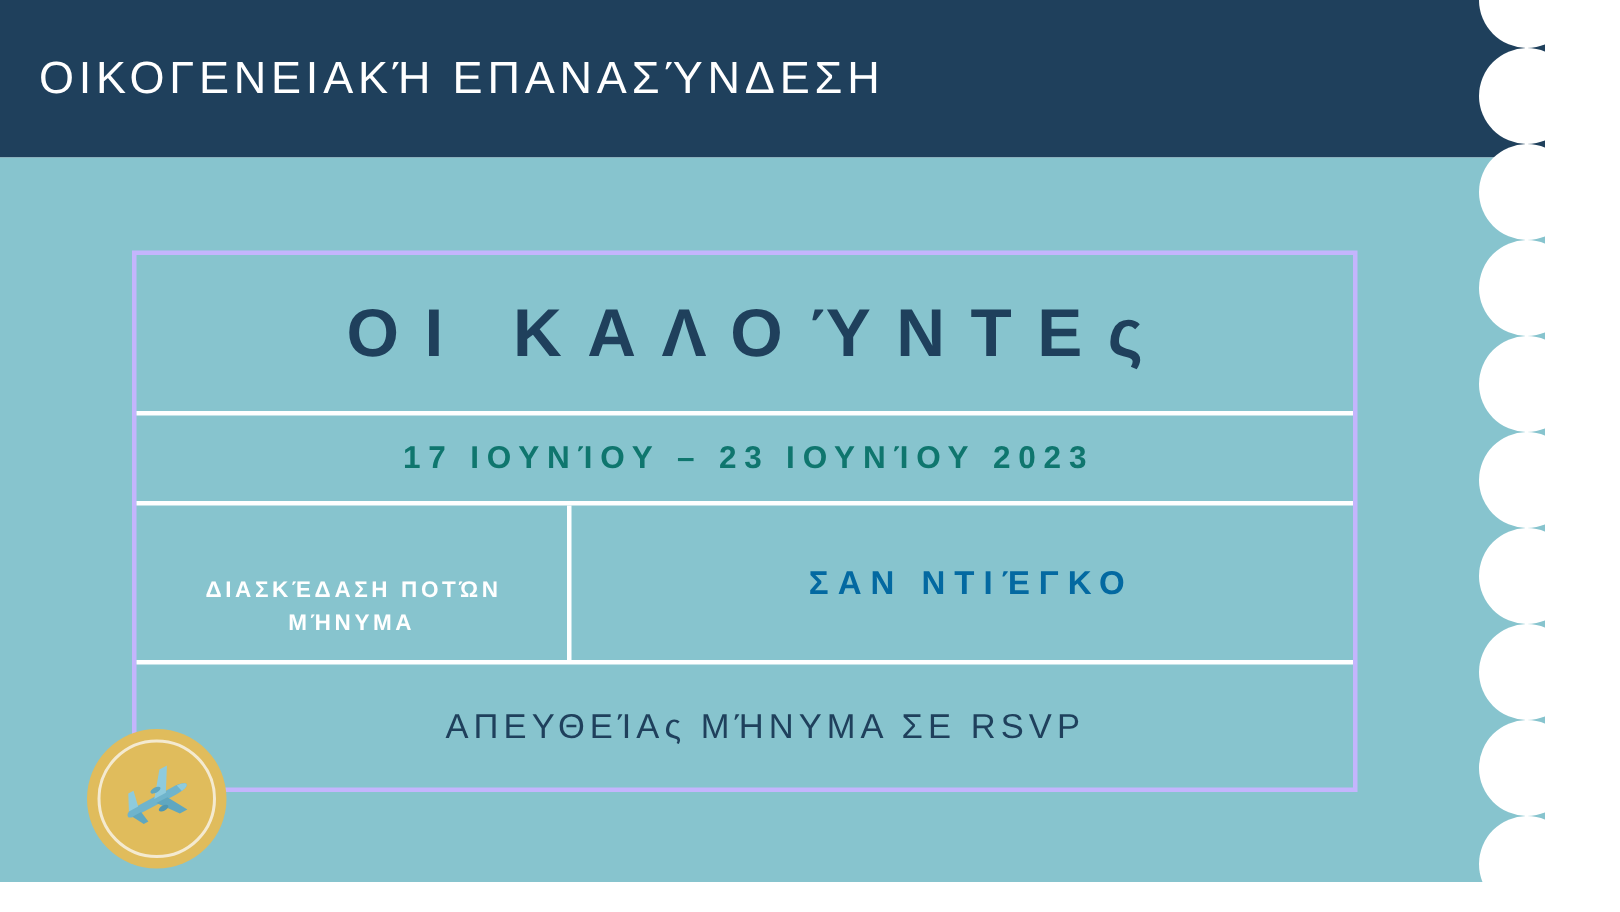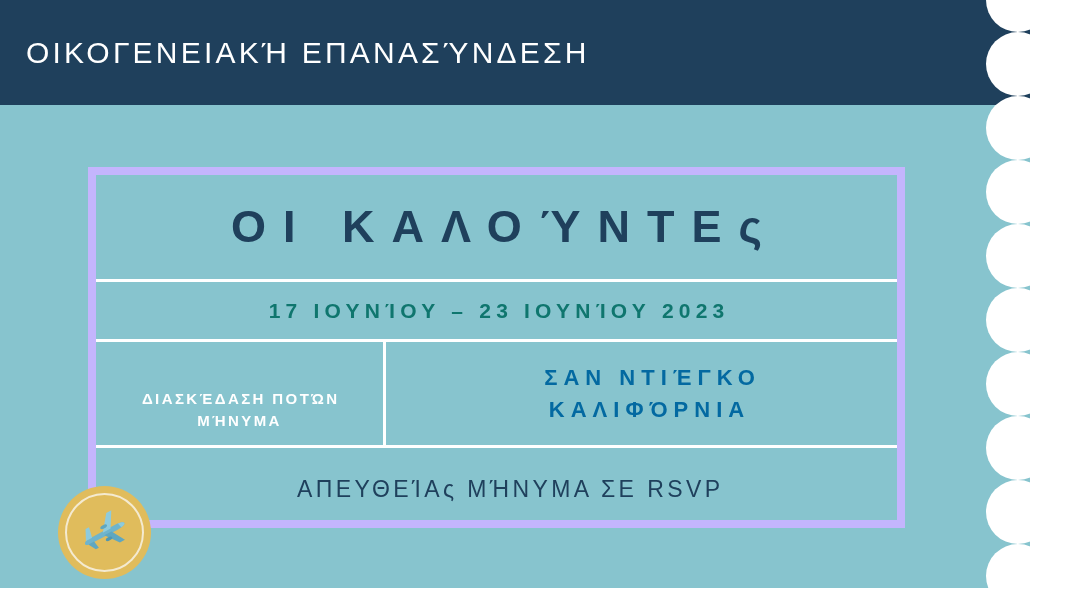--- a/index.html
+++ b/index.html
@@ -83,21 +83,21 @@
     background: #ffffff;
   }
 
   
   #ticket {
     position: absolute;
     left: 88px;
     top: 167px;
     width: 817px;
     height: 361px;
-    border: 8px solid #c4b5fd;
+    border: 3px solid #c4b5fd;
     box-sizing: border-box;
   }
   .row-divider {
     position: absolute;
     left: 0;
     width: 100%;
     height: 3px;
     background: #ffffff;
   }
   #divider-1 { top: 104px; }
@@ -269,21 +269,20 @@
           <span>ΔΙΑΣΚΈΔΑΣΗ ΠΟΤΏΝ</span><br>
           <span>ΜΉΝΥΜΑ</span>
         </div>
       </div>
 
       <div id="col-divider"></div>
 
       <div id="cell-right">
         <div class="cell-text">
           <span>ΣΑΝ ΝΤΙΈΓΚΟ</span><br>
-          <span>ΚΑΛΙΦΌΡΝΙΑ</span>
         </div>
       </div>
 
       <div class="row-divider" id="divider-3"></div>
 
       <div id="ticket-footer">ΑΠΕΥΘΕΊΑς ΜΉΝΥΜΑ ΣΕ RSVP</div>
 
     </div>
 
     <div id="plane-badge">

